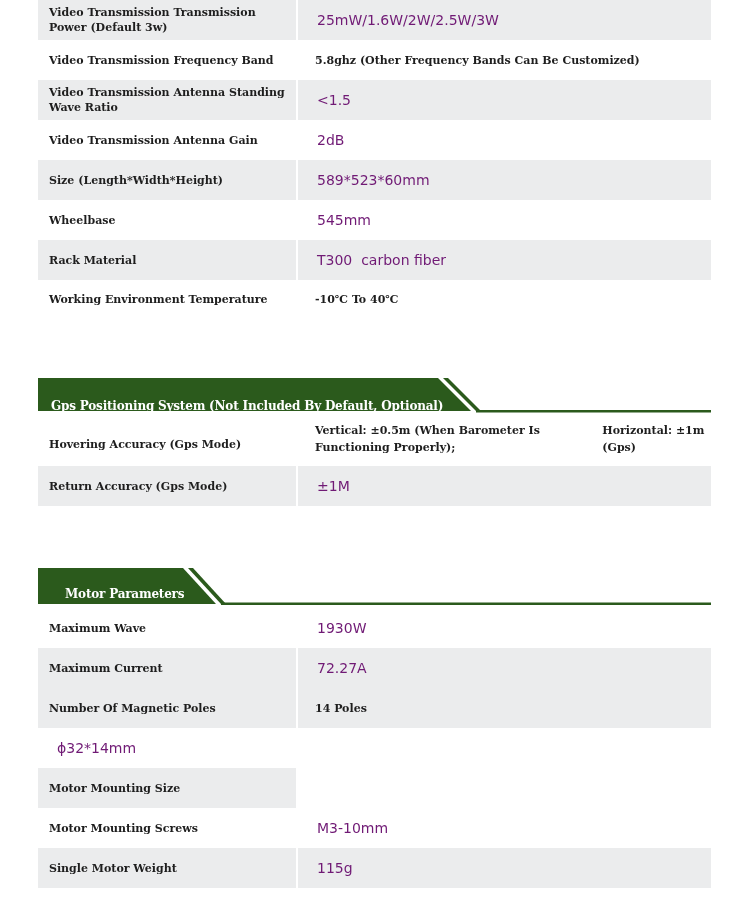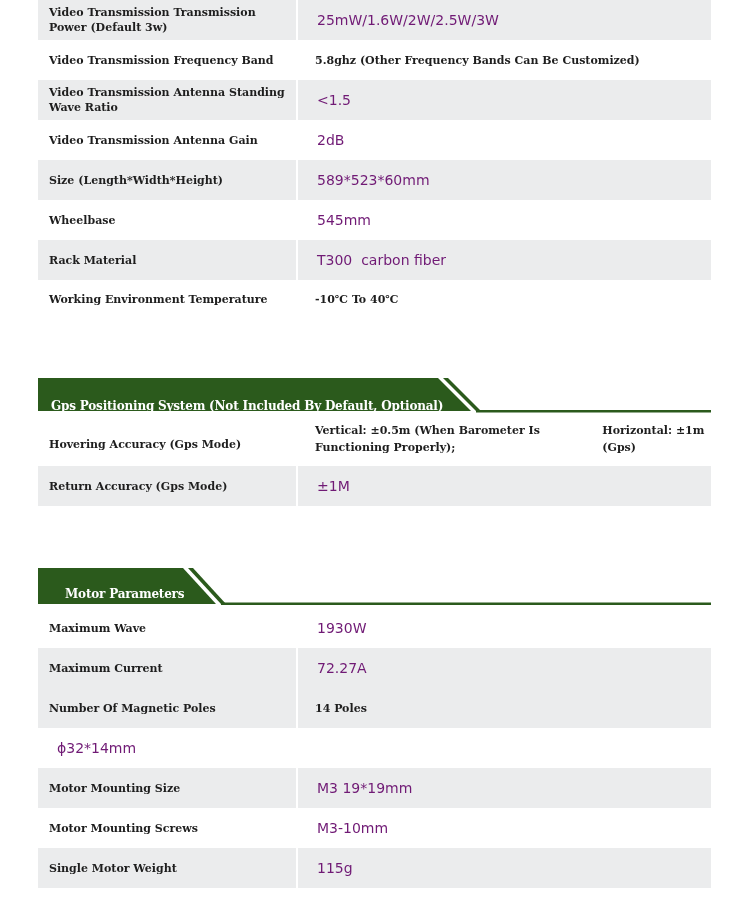--- a/index.html
+++ b/index.html
@@ -98,21 +98,20 @@
   </div>
   <div class="row alt">
     <div class="k">Number Of Magnetic Poles</div>
     <div class="v serif">14 Poles</div>
   </div>
   <div class="row">
     <div class="v">ϕ32*14mm</div>
   </div>
   <div class="row alt">
     <div class="k">Motor Mounting Size</div>
-    <div class="v">M3 19*19mm</div>
   </div>
   <div class="row">
     <div class="k">Motor Mounting Screws</div>
     <div class="v">M3-10mm</div>
   </div>
   <div class="row alt">
     <div class="k">Single Motor Weight</div>
     <div class="v">115g</div>
   </div>
 </div>

